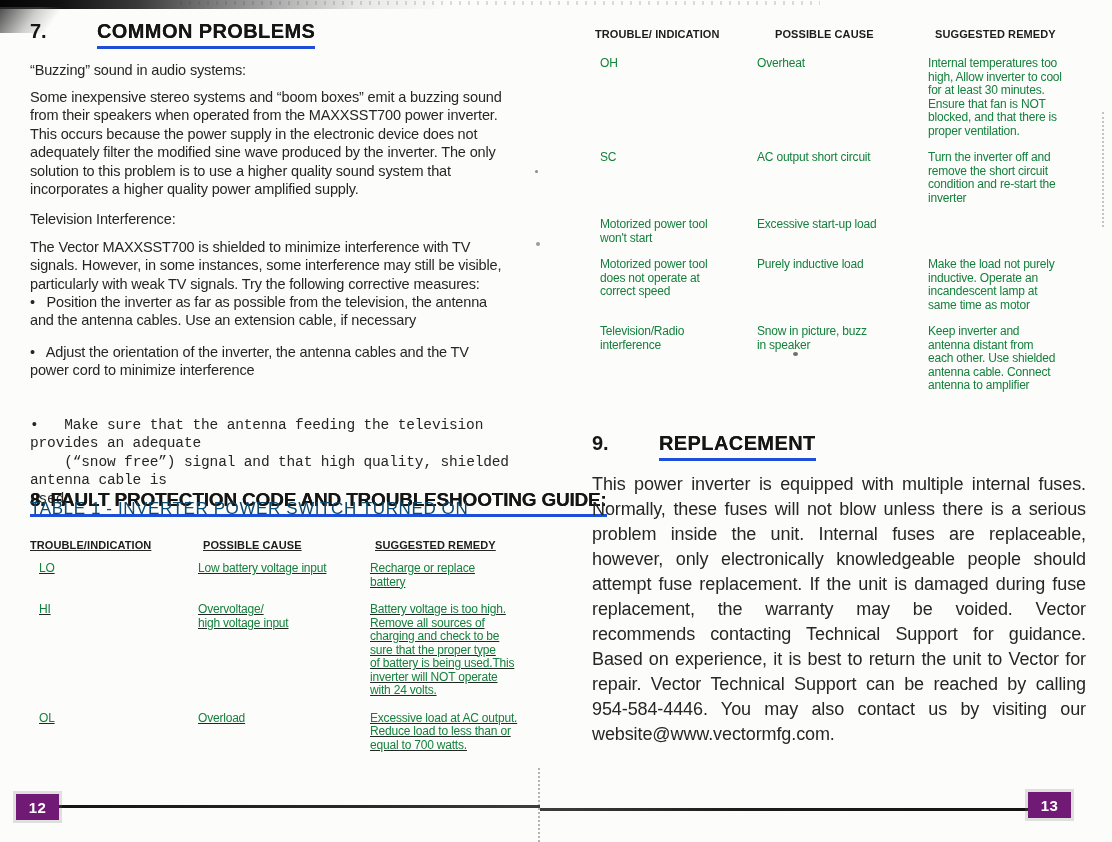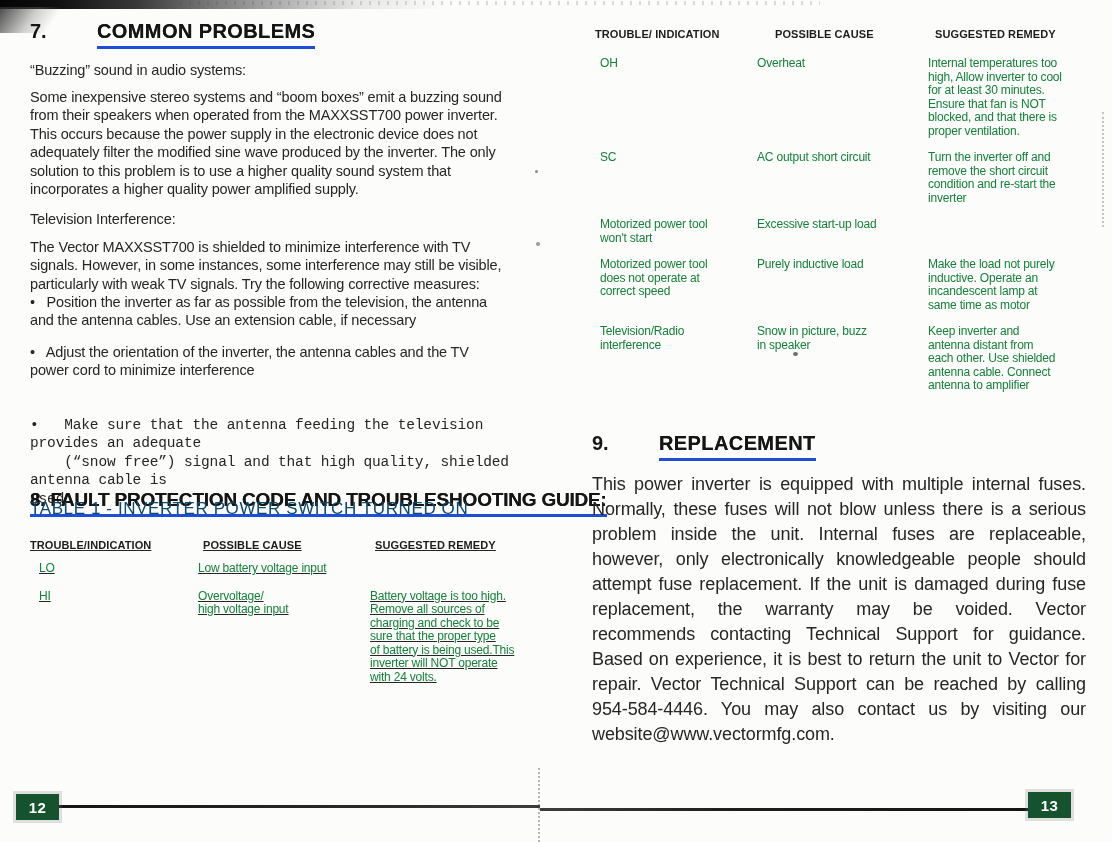--- a/index.html
+++ b/index.html
@@ -37,21 +37,21 @@
   }
   .speck { position:absolute; background:#8b8b8b; border-radius:50%; }
   .speck.s1 { left:535px; top:170px; width:3px; height:3px; }
   .speck.s2 { left:536px; top:242px; width:4px; height:4px; background:#9a9a9a; }
   .speck.s3 { left:793px; top:352px; width:5px; height:4px; background:#6e6e6e; }
 
   
   .rule-left  { position:absolute; left:57px;  top:805px; width:483px; height:3px; background:linear-gradient(to right,#141414,#2c2c2c 70%,#3d3d3d); }
   .rule-right { position:absolute; left:540px; top:808px; width:488px; height:3px; background:linear-gradient(to right,#3d3d3d,#1d1d1d 40%,#141414); }
   .badge {
-    position:absolute; width:43px; height:26px; background:#14532d; color:#fff;
+    position:absolute; width:43px; height:26px; background:#701a75; color:#fff;
     display:flex; align-items:center; justify-content:center;
     font-size:15px; font-weight:bold; letter-spacing:.5px;
     box-shadow:0 0 0 3px rgba(125,125,125,.22);
   }
   .badge-12 { left:16px; top:794px; }
   .badge-13 { left:1028px; top:792px; }
 
   
   .page-left  { position:absolute; left:30px; top:0; width:520px; height:790px; }
   .page-right { position:absolute; left:592px; top:6px; width:494px; height:790px; }
@@ -154,33 +154,42 @@
 
     <div class="tbl tbl-left">
       <div class="trow thead">
         <div class="th c1">TROUBLE/INDICATION</div>
         <div class="th c2">POSSIBLE CAUSE</div>
         <div class="th c3">SUGGESTED REMEDY</div>
       </div>
       <div class="trow data">
         <div class="td c1">LO</div>
         <div class="td c2">Low battery voltage input</div>
+        <div class="td c3">Recharge or replace
+battery</div>
       </div>
       <div class="trow data">
         <div class="td c1">HI</div>
         <div class="td c2">Overvoltage/
 high voltage input</div>
         <div class="td c3">Battery voltage is too high.
 Remove all sources of
 charging and check to be
 sure that the proper type
 of battery is being used.This
 inverter will NOT operate
 with 24 volts.</div>
       </div>
+      <div class="trow data">
+        <div class="td c1">OL</div>
+        <div class="td c2">Overload</div>
+        <div class="td c3">Excessive load at AC output.
+Reduce load to less than or
+equal to 700 watts.</div>
+      </div>
     </div>
   </section>
 
   <section class="page-right">
 
     <div class="tbl tbl-right">
       <div class="trow thead">
         <div class="th c1">TROUBLE/ INDICATION</div>
         <div class="th c2">POSSIBLE CAUSE</div>
         <div class="th c3">SUGGESTED REMEDY</div>

